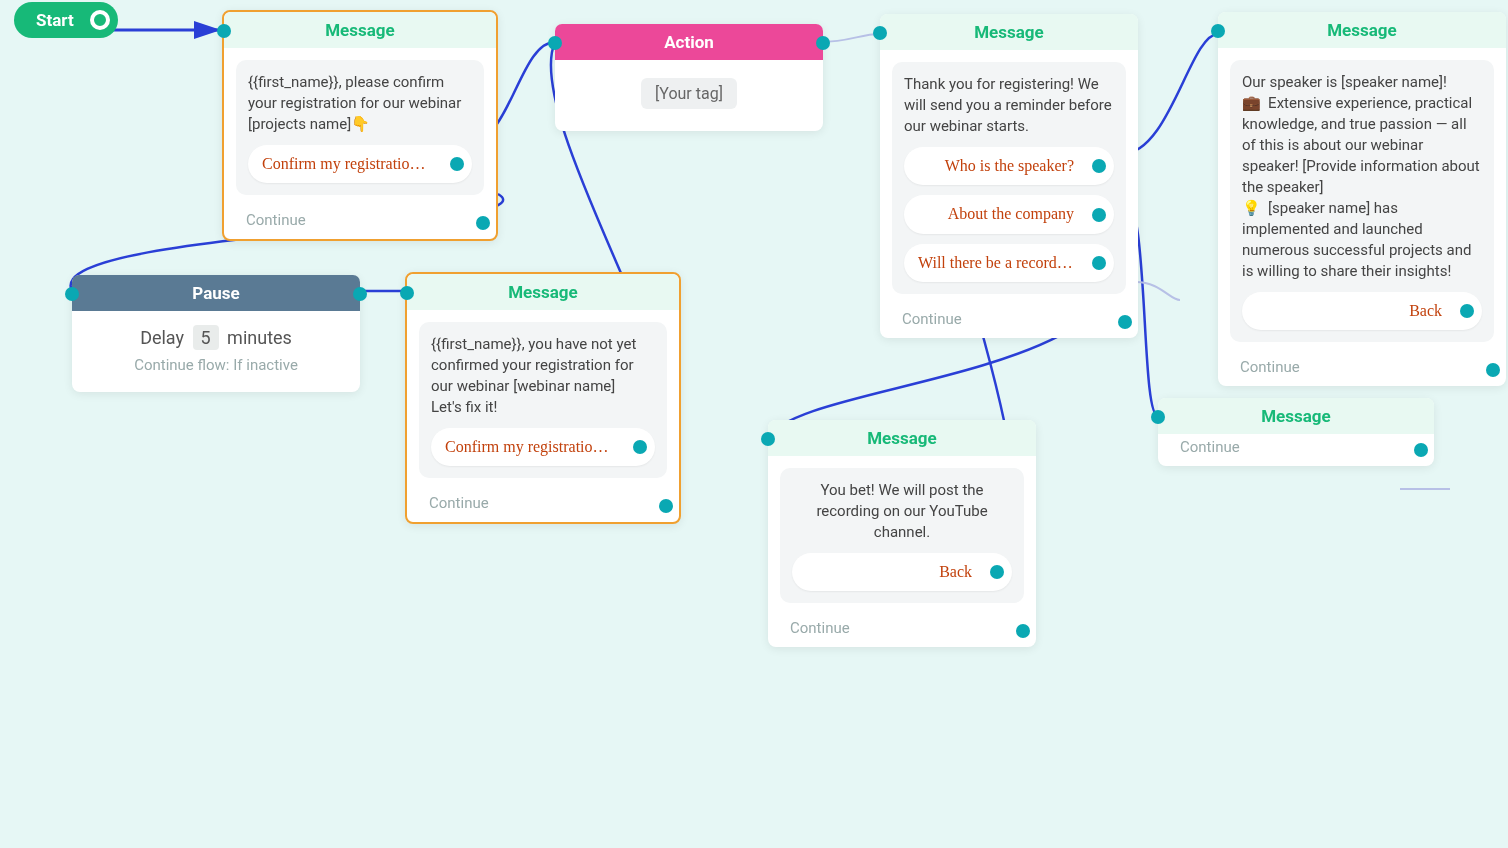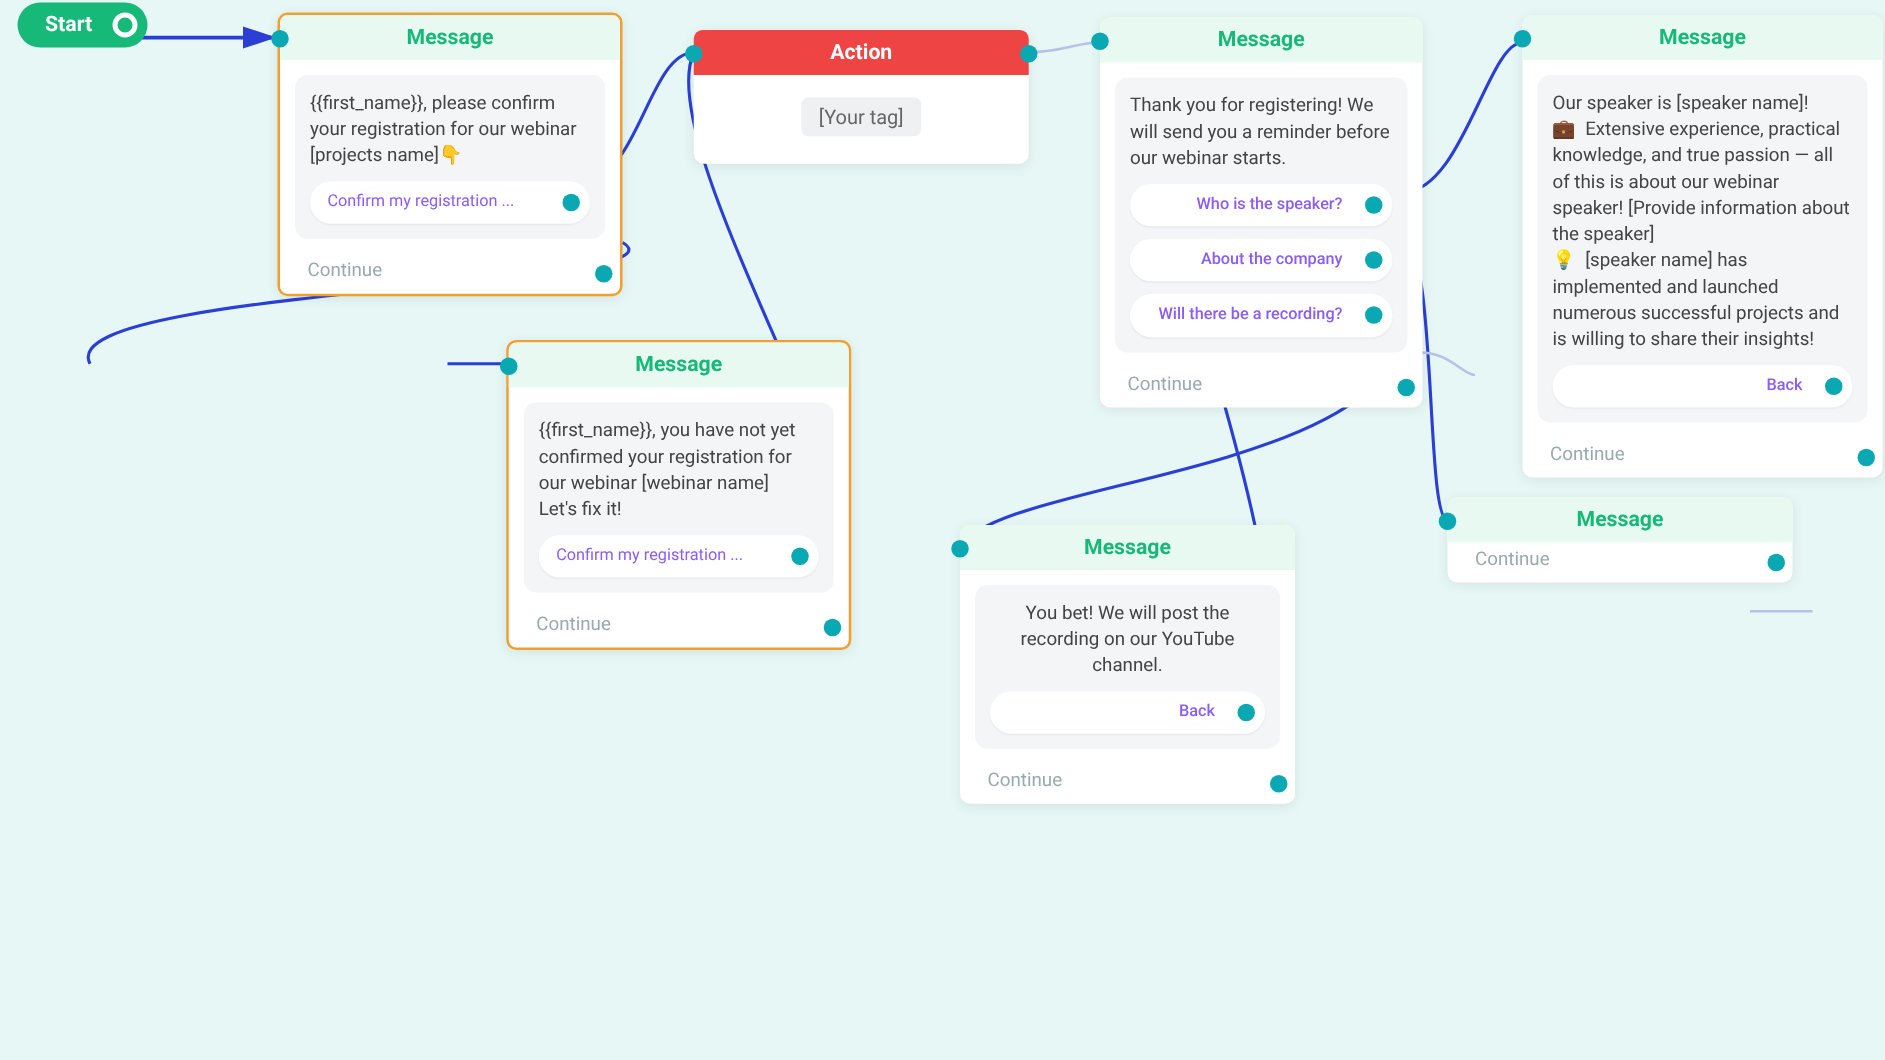--- a/index.html
+++ b/index.html
@@ -42,44 +42,45 @@
   }
   .node.selected { border: 2px solid #f0a030; }
   .node-header {
     text-align: center;
     font-weight: 700;
     font-size: 17px;
     padding: 8px 10px;
     border-radius: 7px 7px 0 0;
   }
   .hdr-message { background: #e8f9f2; color: #17b978; }
-  .hdr-action  { background: #ef4444; color: #fff; }
+  .hdr-action  { background: #ec4899; color: #fff; }
   .hdr-pause   { background: #5a7a94; color: #fff; }
 
   .node-body { padding: 12px; }
   .bubble {
     background: #f3f5f6;
     border-radius: 10px;
     padding: 12px;
     color: #444;
     font-size: 15px;
     line-height: 1.4;
   }
   .btn-row {
     background: #fff;
     border-radius: 20px;
     margin-top: 10px;
     padding: 8px 40px 8px 14px;
     position: relative;
-    font-size: 13px;
-    color: #8b5cf6;
+    font-size: 16px;
+    color: #c2410c;
     white-space: nowrap;
     overflow: hidden;
     text-overflow: ellipsis;
     box-shadow: 0 1px 2px rgba(0,0,0,0.06);
+    font-family: Liberation Serif, serif;
   }
   .btn-row .port, .port {
     position: absolute;
     width: 14px; height: 14px;
     border-radius: 50%;
     background: #0aa8b3;
   }
   .btn-row .port { right: 8px; top: 50%; transform: translateY(-50%); }
   .btn-center { text-align: right; font-weight: 500; }
 
@@ -234,20 +235,33 @@
         <span class="port"></span>
       </div>
     </div>
   </div>
   <div class="continue">
     <span>Continue</span>
     <span class="port"></span>
   </div>
 </div>
 
+<div class="node" style="left:72px; top:275px; width:288px;">
+  <span class="in-port"></span>
+  <span class="out-port-hdr"></span>
+  <div class="node-header hdr-pause">Pause</div>
+  <div class="pause-body">
+    <div class="pause-line">
+      <span>Delay</span>
+      <span class="pause-badge">5</span>
+      <span>minutes</span>
+    </div>
+    <div class="pause-sub">Continue flow: If inactive</div>
+  </div>
+</div>
 
 <div class="node selected" style="left:405px; top:272px; width:276px;">
   <span class="in-port"></span>
   <div class="node-header hdr-message">Message</div>
   <div class="node-body">
     <div class="bubble">
       <div style="white-space:pre-wrap;">{{first_name}}, you have not yet confirmed your registration for our webinar [webinar name]
 Let's fix it!</div>
       <div class="btn-row">
         <span>Confirm my registration ...</span>

